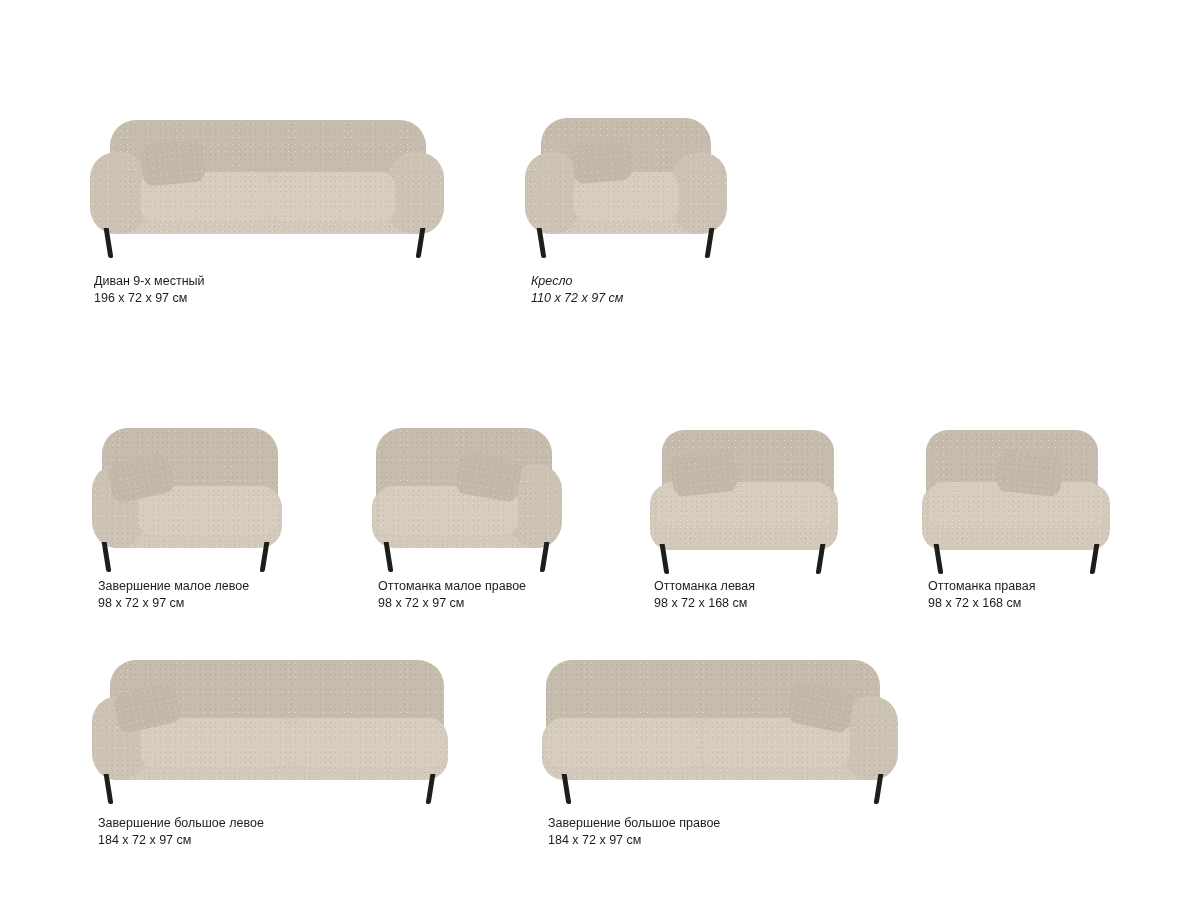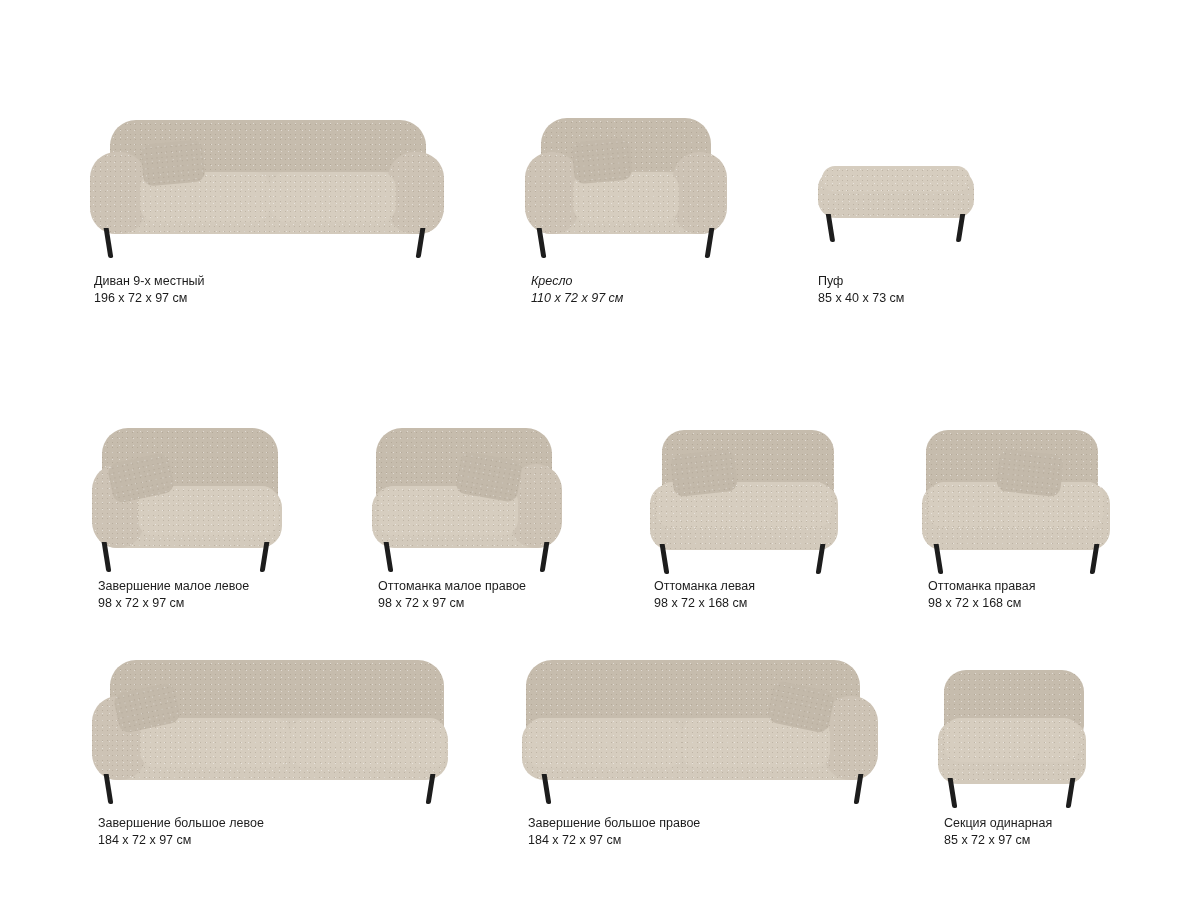--- a/index.html
+++ b/index.html
@@ -161,38 +161,20 @@
         <div class="leg l" style="left:14px; top:118px; height:30px;"></div>
         <div class="leg r" style="left:182px; top:118px; height:30px;"></div>
       </div>
     </div>
     <div class="caption" style="position:absolute; top:163px; left:6px;font-style:italic;">
       <span class="name">Кресло</span>
       <span class="dims">110 x 72 x 97 см</span>
     </div>
   </div>
 
-  <div class="item" style="left:812px; top:110px; width:180px;">
-    <div class="fig" style="height:150px;">
-      <div class="sofa" style="left:0; top:0; width:168px; height:150px;">
-        <div class="body" style="left:6px; top:60px; width:156px; height:48px; border-radius:18px;">
-            <div class="tex"></div>
-          </div>
-        <div class="cushion" style="left:10px; top:56px; width:148px; height:26px; border-radius:16px;">
-            <div class="tex"></div>
-          </div>
-        <div class="leg l" style="left:16px; top:104px; height:28px;"></div>
-        <div class="leg r" style="left:146px; top:104px; height:28px;"></div>
-      </div>
-    </div>
-    <div class="caption" style="position:absolute; top:163px; left:6px;">
-      <span class="name">Пуф</span>
-      <span class="dims">85 x 40 x 73 см</span>
-    </div>
-  </div>
 
 
   <div class="item" style="left:92px; top:420px; width:200px;">
     <div class="fig" style="height:145px;">
       <div class="sofa" style="left:0; top:0; width:190px; height:145px;">
         <div class="back" style="left:10px; top:8px; width:176px; height:76px; border-radius:26px 26px 10px 10px;">
             <div class="tex"></div>
           </div>
         <div class="body" style="left:2px; top:66px; width:188px; height:62px; border-radius:22px;">
             <div class="tex"></div>
@@ -318,21 +300,21 @@
         <div class="leg l" style="left:14px; top:122px; height:30px;"></div>
         <div class="leg r" style="left:336px; top:122px; height:30px;"></div>
       </div>
     </div>
     <div class="caption" style="position:absolute; top:163px; left:6px;">
       <span class="name">Завершение большое левое</span>
       <span class="dims">184 x 72 x 97 см</span>
     </div>
   </div>
 
-  <div class="item" style="left:522px; top:652px; width:360px;">
+  <div class="item" style="left:542px; top:652px; width:360px;">
     <div class="fig" style="height:150px;">
       <div class="sofa" style="left:0; top:0; width:356px; height:150px;">
         <div class="back" style="left:4px; top:8px; width:334px; height:76px; border-radius:26px 26px 10px 10px;">
             <div class="tex"></div>
           </div>
         <div class="body" style="left:0; top:66px; width:354px; height:62px; border-radius:22px;">
             <div class="tex"></div>
           </div>
         <div class="arm" style="left:302px; top:44px; width:54px; height:84px; border-radius:26px;">
             <div class="tex"></div>
@@ -349,35 +331,14 @@
         <div class="leg l" style="left:22px; top:122px; height:30px;"></div>
         <div class="leg r" style="left:334px; top:122px; height:30px;"></div>
       </div>
     </div>
     <div class="caption" style="position:absolute; top:163px; left:6px;">
       <span class="name">Завершение большое правое</span>
       <span class="dims">184 x 72 x 97 см</span>
     </div>
   </div>
 
-  <div class="item" style="left:938px; top:652px; width:180px;">
-    <div class="fig" style="height:150px;">
-      <div class="sofa" style="left:0; top:0; width:150px; height:150px;">
-        <div class="back" style="left:6px; top:18px; width:140px; height:66px; border-radius:22px 22px 10px 10px;">
-            <div class="tex"></div>
-          </div>
-        <div class="body" style="left:0; top:68px; width:148px; height:64px; border-radius:20px;">
-            <div class="tex"></div>
-          </div>
-        <div class="cushion" style="left:6px; top:66px; width:136px; height:44px; border-radius:16px;">
-            <div class="tex"></div>
-          </div>
-        <div class="leg l" style="left:12px; top:126px; height:30px;"></div>
-        <div class="leg r" style="left:130px; top:126px; height:30px;"></div>
-      </div>
-    </div>
-    <div class="caption" style="position:absolute; top:163px; left:6px;">
-      <span class="name">Секция одинарная</span>
-      <span class="dims">85 x 72 x 97 см</span>
-    </div>
-  </div>
 
 </div>
 
 </body></html>

